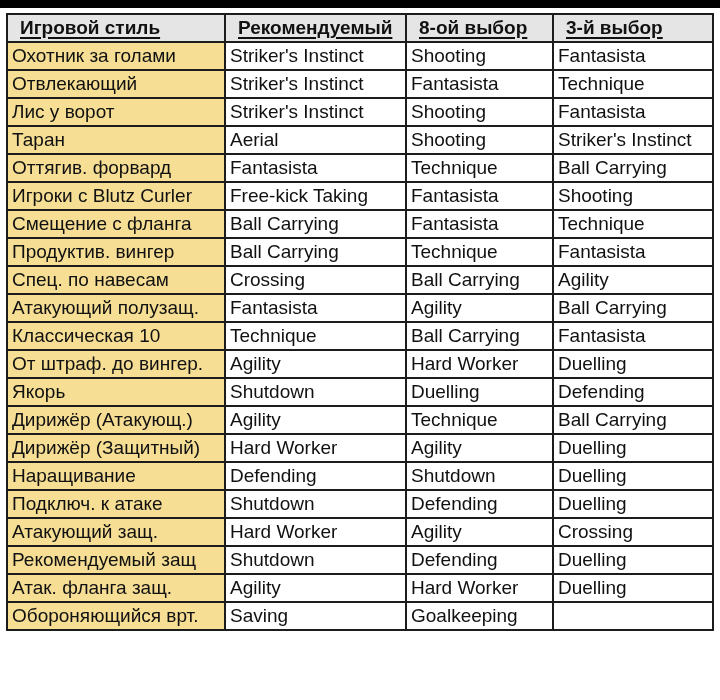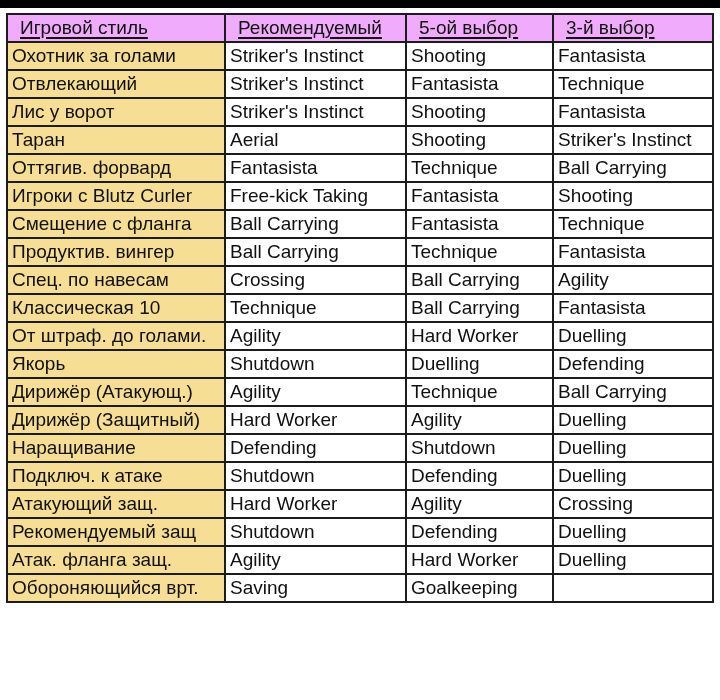--- a/index.html
+++ b/index.html
@@ -37,22 +37,22 @@
     font-size:19px;
     line-height:24px;
     height:26px;
     padding:0 2px 0 4px;
     text-align:left;
     vertical-align:middle;
     white-space:nowrap;
     overflow:hidden;
   }
   .styles-table th{
-    font-weight:normal;
-    background:#f0abfc;
+    font-weight:bold;
+    background:#e5e5e5;
     padding-left:12px;
   }
   .styles-table th span{
     text-decoration:underline;
     text-decoration-thickness:2px;
     text-underline-offset:3px;
   }
   .styles-table td.style-col{
     background:var(--style-col-bg);
   }
@@ -66,21 +66,21 @@
   <colgroup>
     <col class="c1">
       <col class="c2">
       <col class="c3">
       <col class="c4">
   </colgroup>
   <thead>
     <tr>
       <th><span>Игровой стиль</span></th>
       <th><span>Рекомендуемый</span></th>
-      <th><span>5-ой выбор</span></th>
+      <th><span>8-ой выбор</span></th>
       <th><span>3-й выбор</span></th>
     </tr>
   </thead>
   <tbody id="table-body">
       <tr>
         <td class="style-col">Охотник за голами</td>
         <td>Striker's Instinct</td>
         <td>Shooting</td>
         <td>Fantasista</td>
       </tr>
@@ -126,27 +126,33 @@
         <td>Technique</td>
         <td>Fantasista</td>
       </tr>
       <tr>
         <td class="style-col">Спец. по навесам</td>
         <td>Crossing</td>
         <td>Ball Carrying</td>
         <td>Agility</td>
       </tr>
       <tr>
+        <td class="style-col">Атакующий полузащ.</td>
+        <td>Fantasista</td>
+        <td>Agility</td>
+        <td>Ball Carrying</td>
+      </tr>
+      <tr>
         <td class="style-col">Классическая 10</td>
         <td>Technique</td>
         <td>Ball Carrying</td>
         <td>Fantasista</td>
       </tr>
       <tr>
-        <td class="style-col">От штраф. до голами.</td>
+        <td class="style-col">От штраф. до вингер.</td>
         <td>Agility</td>
         <td>Hard Worker</td>
         <td>Duelling</td>
       </tr>
       <tr>
         <td class="style-col">Якорь</td>
         <td>Shutdown</td>
         <td>Duelling</td>
         <td>Defending</td>
       </tr>

